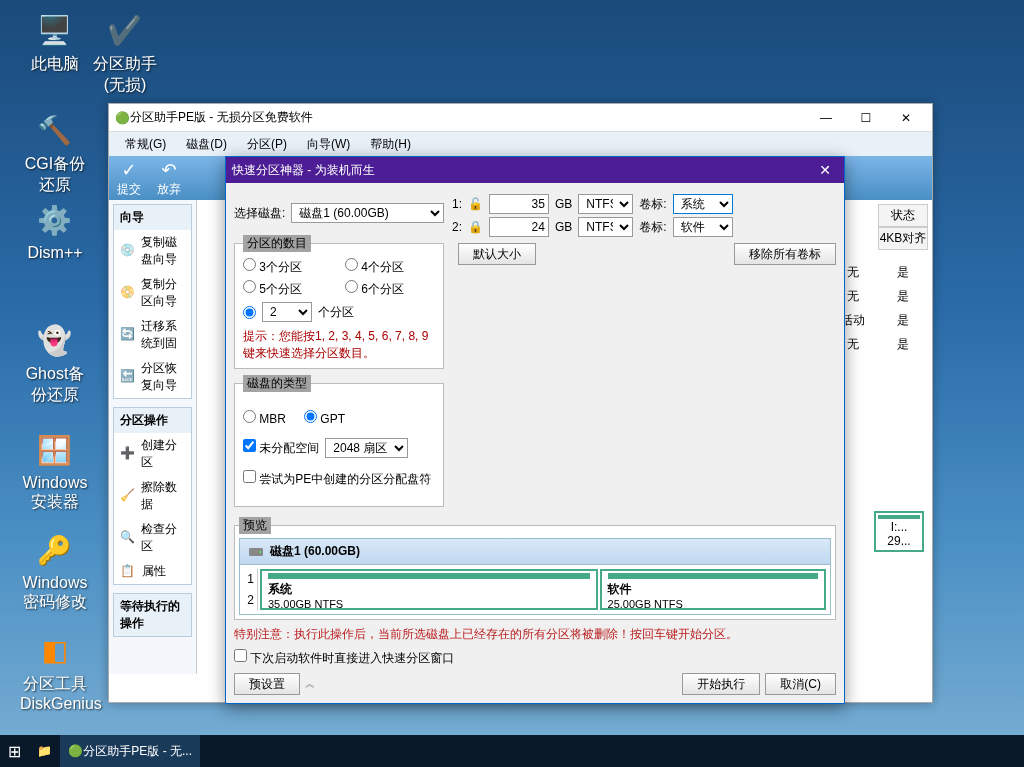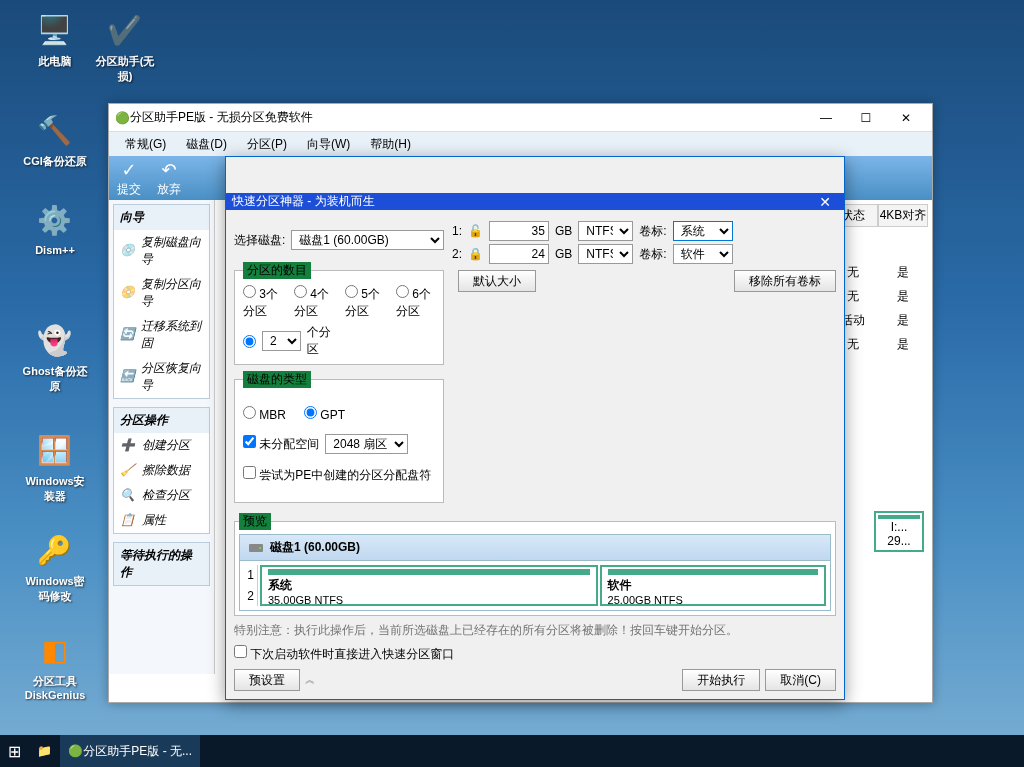--- a/index.html
+++ b/index.html
@@ -1,83 +1,83 @@
 <!DOCTYPE html>
 <html><head>
 <meta charset="utf-8">
 <style>
 * { box-sizing: border-box; margin: 0; padding: 0; font-family: "Microsoft YaHei", sans-serif; font-size: 12px; }
 body { width: 1024px; height: 767px; background: linear-gradient(180deg, #1a4a7a 0%, #2a6ba8 40%, #4a8fc4 70%, #7aafd4 100%); overflow: hidden; position: relative; }
 
 .desktop { position: absolute; top: 0; left: 0; width: 100%; height: 735px; }
 .desktop-icon { position: absolute; width: 70px; text-align: center; color: white; cursor: pointer; }
 .desktop-icon .icn { width: 40px; height: 40px; margin: 0 auto 4px; display: flex; align-items: center; justify-content: center; font-size: 28px; }
-.desktop-icon .lbl { font-size: 11px; text-shadow: 1px 1px 2px rgba(0,0,0,0.7); font-weight: bold; }
+.desktop-icon .lbl { font-size: 16px; text-shadow: 1px 1px 2px rgba(0,0,0,0.7); }
 
 .taskbar { position: absolute; bottom: 0; left: 0; width: 100%; height: 32px; background: #0a1929; display: flex; align-items: center; }
 .task-item { height: 32px; display: flex; align-items: center; padding: 0 8px; color: white; }
 .task-item.active { background: #1a3a5a; }
 
 .main-window { position: absolute; left: 108px; top: 103px; width: 825px; height: 600px; background: #fff; border: 1px solid #aaa; box-shadow: 0 0 10px rgba(0,0,0,0.3); }
 .main-titlebar { height: 28px; background: #fff; display: flex; align-items: center; padding: 0 6px; border-bottom: 1px solid #ddd; }
 .main-titlebar .title { flex: 1; }
 .win-btns { display: flex; gap: 0; }
 .win-btn { width: 40px; height: 28px; display: flex; align-items: center; justify-content: center; }
 
 .menubar { height: 24px; display: flex; align-items: center; padding: 0 6px; background: #e8f0f8; }
 .menubar span { padding: 2px 10px; text-align: center; }
 
 .toolbar { height: 44px; background: linear-gradient(180deg, #7bb5e8 0%, #4a8fc4 100%); display: flex; align-items: center; padding: 0 8px; gap: 16px; }
 .toolbar .tbtn { display: flex; flex-direction: column; align-items: center; color: #fff; font-size: 11px; }
 .toolbar .tbtn .ic { font-size: 18px; }
 
 .main-body { display: flex; height: calc(100% - 96px - 28px); }
-.sidebar { width: 106px; background: #f4f8fc; border-right: 1px solid #ccc; padding: 4px; font-style: italic; }
+.sidebar { width: 88px; background: #f4f8fc; border-right: 1px solid #ccc; padding: 4px; }
 .side-panel { border: 1px solid #bcd; background: #fff; margin-bottom: 8px; }
 .side-panel h4 { background: #e8f0f8; padding: 4px 6px; font-weight: bold; font-size: 12px; }
 .side-panel .item { display: flex; align-items: center; padding: 4px 6px; gap: 6px; }
 .side-panel .item .ic { width: 16px; height: 16px; display: inline-block; }
 
 .main-content { flex: 1; background: #fff; position: relative; }
-.main-content .header-row { position: absolute; right: 4px; top: 4px; display: flex; }
+.main-content .header-row { position: absolute; right: 4px; top: 4px; display: flex; flex-direction: column; }
 .header-row span { width: 50px; text-align: center; border: 1px solid #ccc; background: #f4f4f4; padding: 2px 0; }
 .main-content .data-rows { position: absolute; right: 4px; top: 60px; }
 .data-rows .drow { display: flex; height: 24px; align-items: center; }
 .data-rows .drow span { width: 50px; text-align: center; }
 .legend { position: absolute; bottom: 5px; left: 0; right: 0; display: flex; justify-content: center; gap: 40px; padding: 4px; }
 .legend span { display: flex; align-items: center; gap: 6px; }
 .legend .sw { width: 14px; height: 14px; border: 1px solid #333; }
 
 
 .dialog { position: absolute; left: 225px; top: 156px; width: 620px; background: #f0f0f0; border: 1px solid #0066cc; box-shadow: 0 4px 16px rgba(0,0,0,0.4); }
-.dialog-titlebar { height: 17px; background: #1d4ed8; color: #fff; display: flex; align-items: center; padding: 0 6px; margin-top: 36px; }
+.dialog-titlebar { height: 26px; background: #4c1d95; color: #fff; display: flex; align-items: center; padding: 0 6px; }
 .dialog-titlebar .title { flex: 1; }
 .dialog-close { width: 26px; height: 26px; display: flex; align-items: center; justify-content: center; font-size: 14px; }
 .dialog-body { padding: 8px; }
 .dialog-top { display: flex; gap: 8px; }
 .dialog-left { width: 210px; }
 .dialog-right { flex: 1; }
 
 .fieldset { border: 1px solid #bbb; padding: 6px 8px; margin-bottom: 6px; background: #fff; }
-.fieldset legend { padding: 0 4px; background: #15803d; font-family: Liberation Serif, serif; }
+.fieldset legend { padding: 0 4px; background: #a3a3a3; font-family: Liberation Serif, serif; }
 .row { display: flex; align-items: center; gap: 6px; margin: 12px 0; }
 select, input[type=text] { border: 1px solid #999; padding: 1px 3px; height: 20px; background: #fff; }
-.radio-grid { display: grid; grid-template-columns: 1fr 1fr 1fr 1fr; gap: 4px 12px; }
+.radio-grid { display: grid; grid-template-columns: 1fr 1fr; gap: 4px 12px; }
 .part-row { display: flex; align-items: center; gap: 6px; margin: 3px 0; }
 .part-row input[type=text] { width: 60px; text-align: right; }
 .part-row select { width: 55px; }
 .btn { border: 1px solid #999; background: linear-gradient(#fff, #e4e4e4); padding: 2px 14px; height: 22px; cursor: pointer; }
 .preview-header { background: linear-gradient(#d8e8f8, #c0d8f0); border: 1px solid #9bc; padding: 4px 8px; font-weight: bold; display: flex; align-items: center; gap: 6px; }
 .preview-body { display: flex; border: 1px solid #9bc; border-top: none; padding: 4px; gap: 2px; align-items: stretch; height: 50px; }
 .part-block { border: 2px solid #4a8; background: #fff; position: relative; padding: 2px 6px; }
 .part-block .bar { height: 6px; background: #4a8; margin-bottom: 2px; }
 .part-block .lbl { font-size: 11px; }
 .num-col { display: flex; flex-direction: column; justify-content: space-around; width: 14px; text-align: center; font-size: 10px; border-right: 1px solid #ccc; }
 
-.warn { color: #737373; margin: 6px 0; }
+.warn { color: #b91c1c; margin: 6px 0; }
 .dialog-footer { display: flex; align-items: center; padding: 6px 0 0; gap: 5px; }
 .dialog-footer .spacer { flex: 1; }
 
 .disk-icon-svg { width: 16px; height: 16px; }
 
 .right-disk-blocks { position: absolute; right: 8px; bottom: 120px; width: 50px; }
 .right-disk-blocks .db { border: 2px solid #4a8; padding: 2px; margin-bottom: 2px; font-size: 10px; text-align: center; }
 .right-disk-blocks .db .bar { height: 4px; background: #4a8; margin-bottom: 1px; }
 </style>
 </head>
@@ -255,20 +255,21 @@
             <label><input type="radio" name="pc" style=""> <span>3个分区</span></label>
             <label><input type="radio" name="pc" style=""> <span>4个分区</span></label>
             <label><input type="radio" name="pc" style=""> <span>5个分区</span></label>
             <label><input type="radio" name="pc" style=""> <span>6个分区</span></label>
             <label style="grid-column:1/3;display:flex;align-items:center;gap:6px">
                 <input type="radio" name="pc" checked="" style=""> 
                 <select style="width:50px"><option>2</option></select> 
                 <span>个分区</span>
               </label>
           </div>
+          <div style="margin-top:6px;color:#a00">提示：您能按1, 2, 3, 4, 5, 6, 7, 8, 9键来快速选择分区数目。</div>
         </fieldset>
         <fieldset class="fieldset">
           <legend>磁盘的类型</legend>
           <div class="row">
             <label><input type="radio" name="dt" style=""> <span>MBR</span></label>
             <label style="margin-left:12px"><input type="radio" name="dt" checked="" style=""> <span>GPT</span></label>
           </div>
           <div class="row">
             <label><input type="checkbox" checked="" style=""> <span>未分配空间</span></label>
             <select><option>2048 扇区</option></select>

